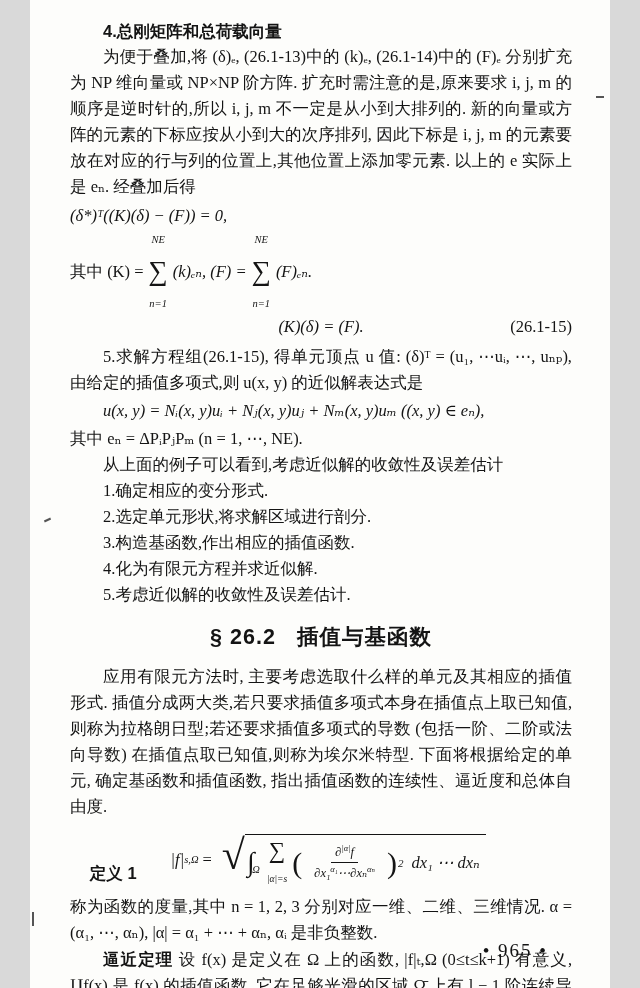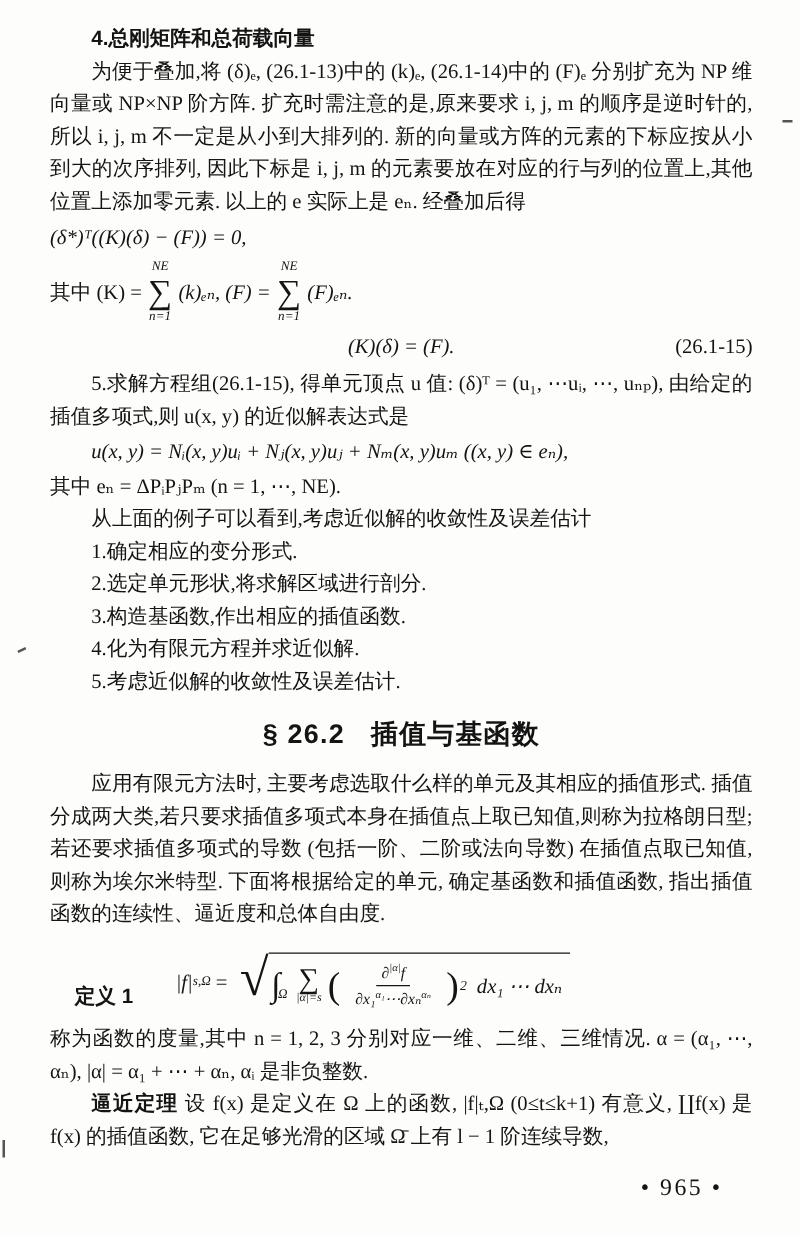--- a/index.html
+++ b/index.html
@@ -1,39 +1,39 @@
 <!DOCTYPE html>
 <html><head>
 <meta charset="utf-8">
 <style>
   * { box-sizing: border-box; }
   html, body { margin: 0; padding: 0; background: #d9d9d9; }
   .page {
     position: relative;
-    width: 640px; height: 988px;
+    width: 580px; height: 988px;
     margin: 0 auto;
     background: #fdfdfb;
     color: #141414;
     font-family: "Liberation Serif", "DejaVu Serif", serif;
     font-size: 16.5px;
     line-height: 26px;
     padding: 14px 38px 0 40px;
     overflow: hidden;
   }
   .para { text-align: justify; text-indent: 2em; margin: 0; }
   .noindent { text-indent: 0; }
   .h4 { margin: 4px 0 0 2em; font-weight: bold; font-family: "Liberation Sans", "DejaVu Sans", sans-serif; font-size: 16.5px; }
   .math { font-style: italic; }
   .eq-center { text-align: left; margin: 3px 0; }
   .eq-row { position: relative; text-align: center; margin: 4px 0; }
   .eq-tag { position: absolute; right: 0; top: 0; font-style: normal; }
   .eq-indent { margin: 2px 0 2px 2em; }
   
   .sumline { margin: 4px 0 2px 0; display: flex; align-items: center; flex-wrap: nowrap; }
-  .sumstack { display: inline-flex; flex-direction: column; align-items: center; line-height: 1; margin: 0 5px; }
+  .sumstack { display: inline-flex; flex-direction: column; align-items: center; line-height: 1; margin: 0 5px; gap: 12px; }
   .sumstack .lim { font-size: 10.5px; font-style: italic; line-height: 1.25; }
   .sumstack .sig { font-size: 27px; line-height: 1; font-style: normal; }
   
   .step { margin-left: 2em; }
   
   .sec-heading {
     text-align: center; font-weight: bold;
     font-family: "Liberation Sans", "DejaVu Sans", sans-serif;
     font-size: 21.5px; letter-spacing: 1px;
     margin: 16px 0 14px 0;

